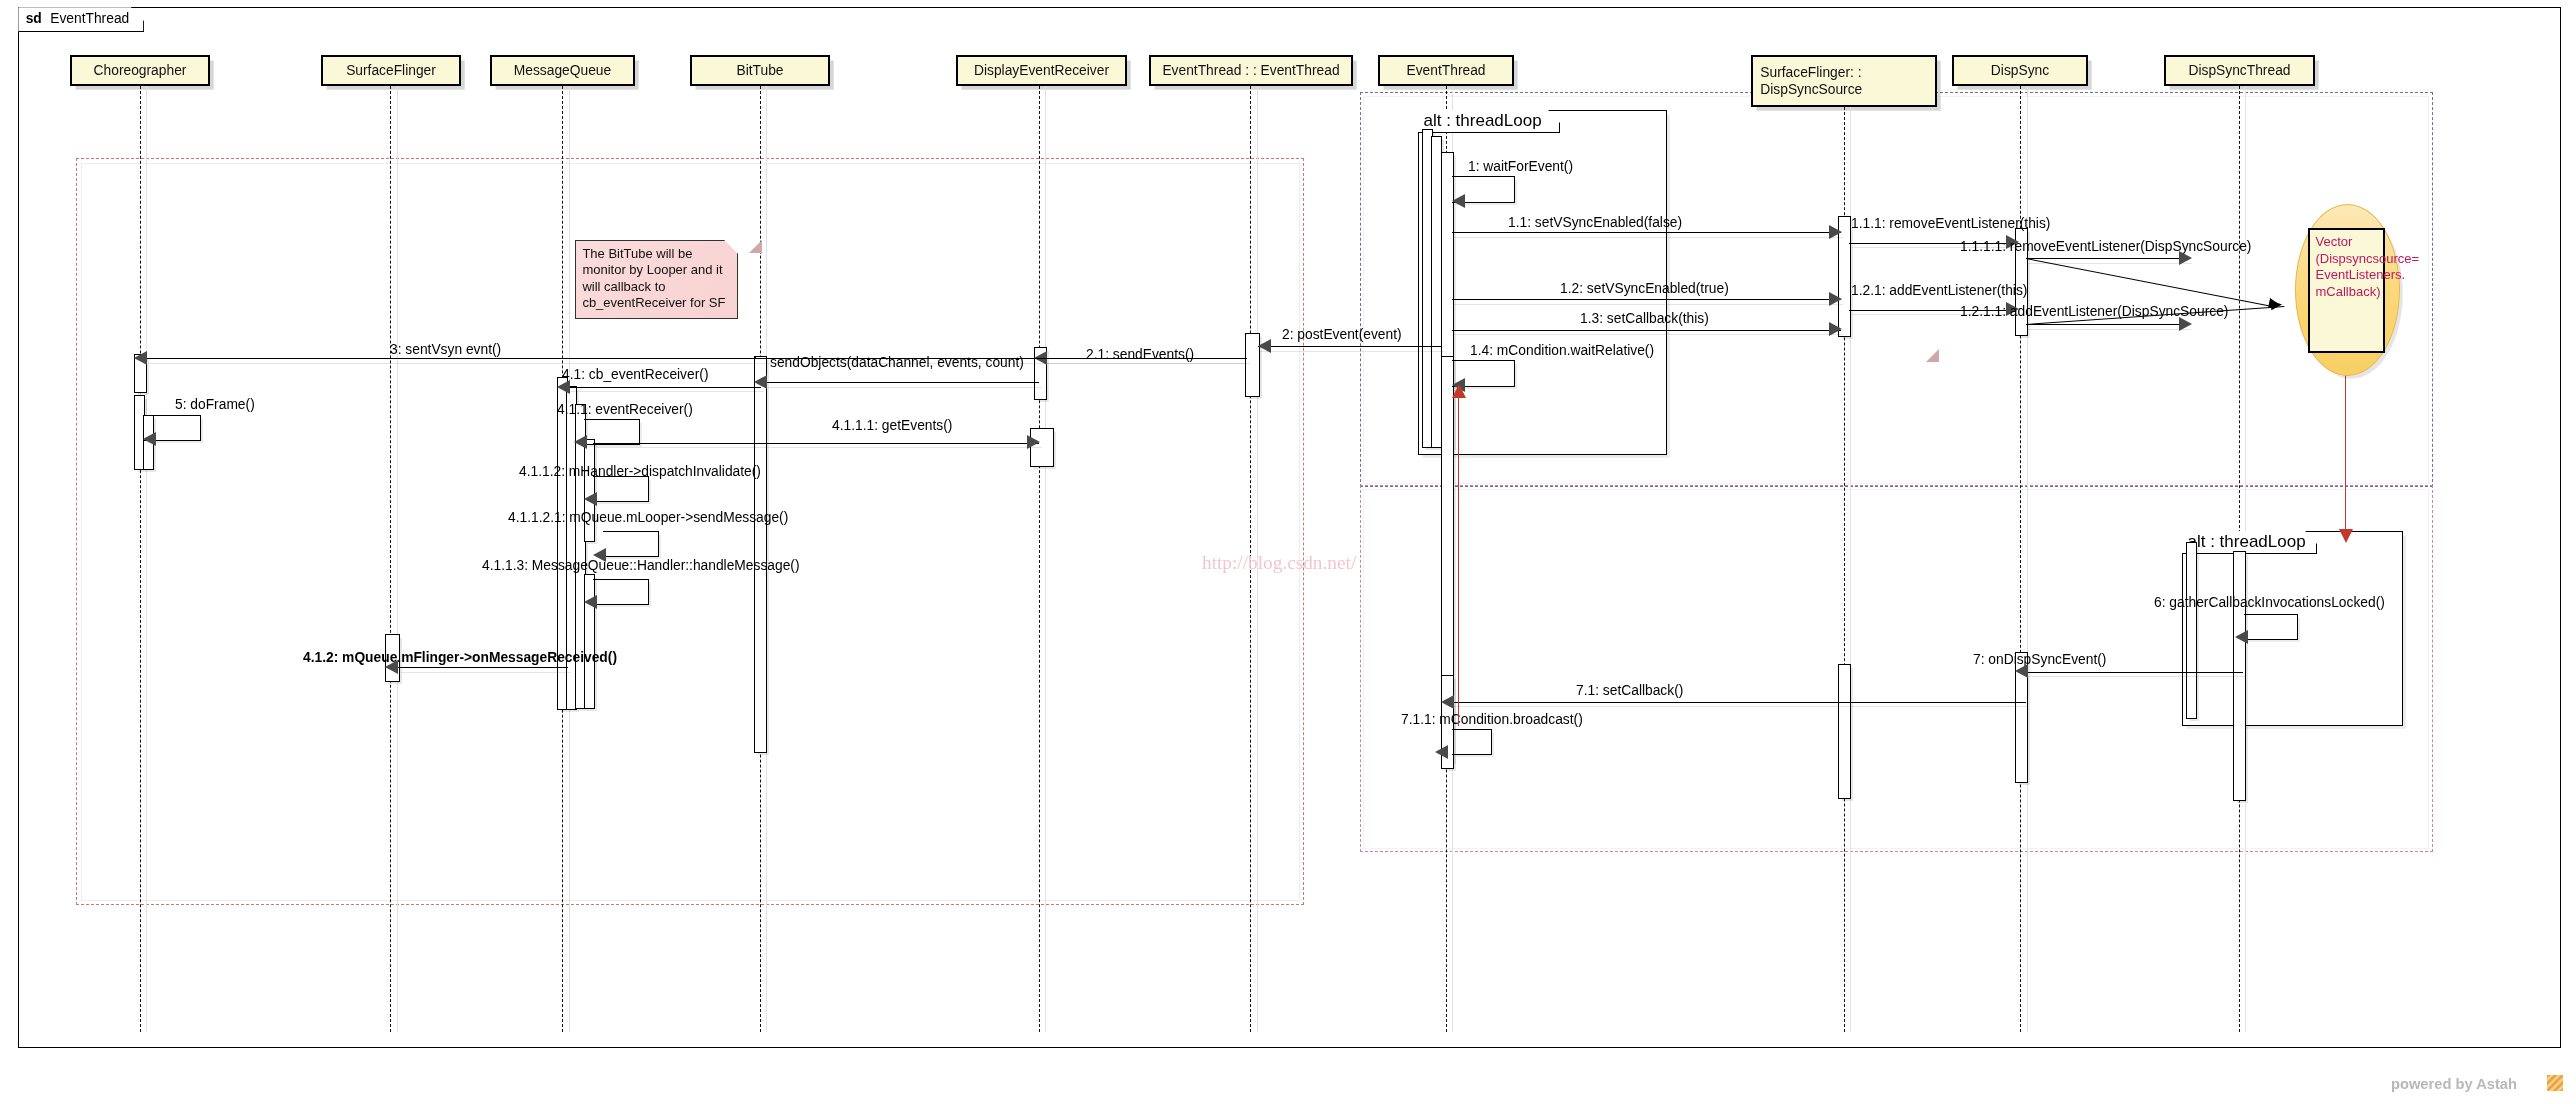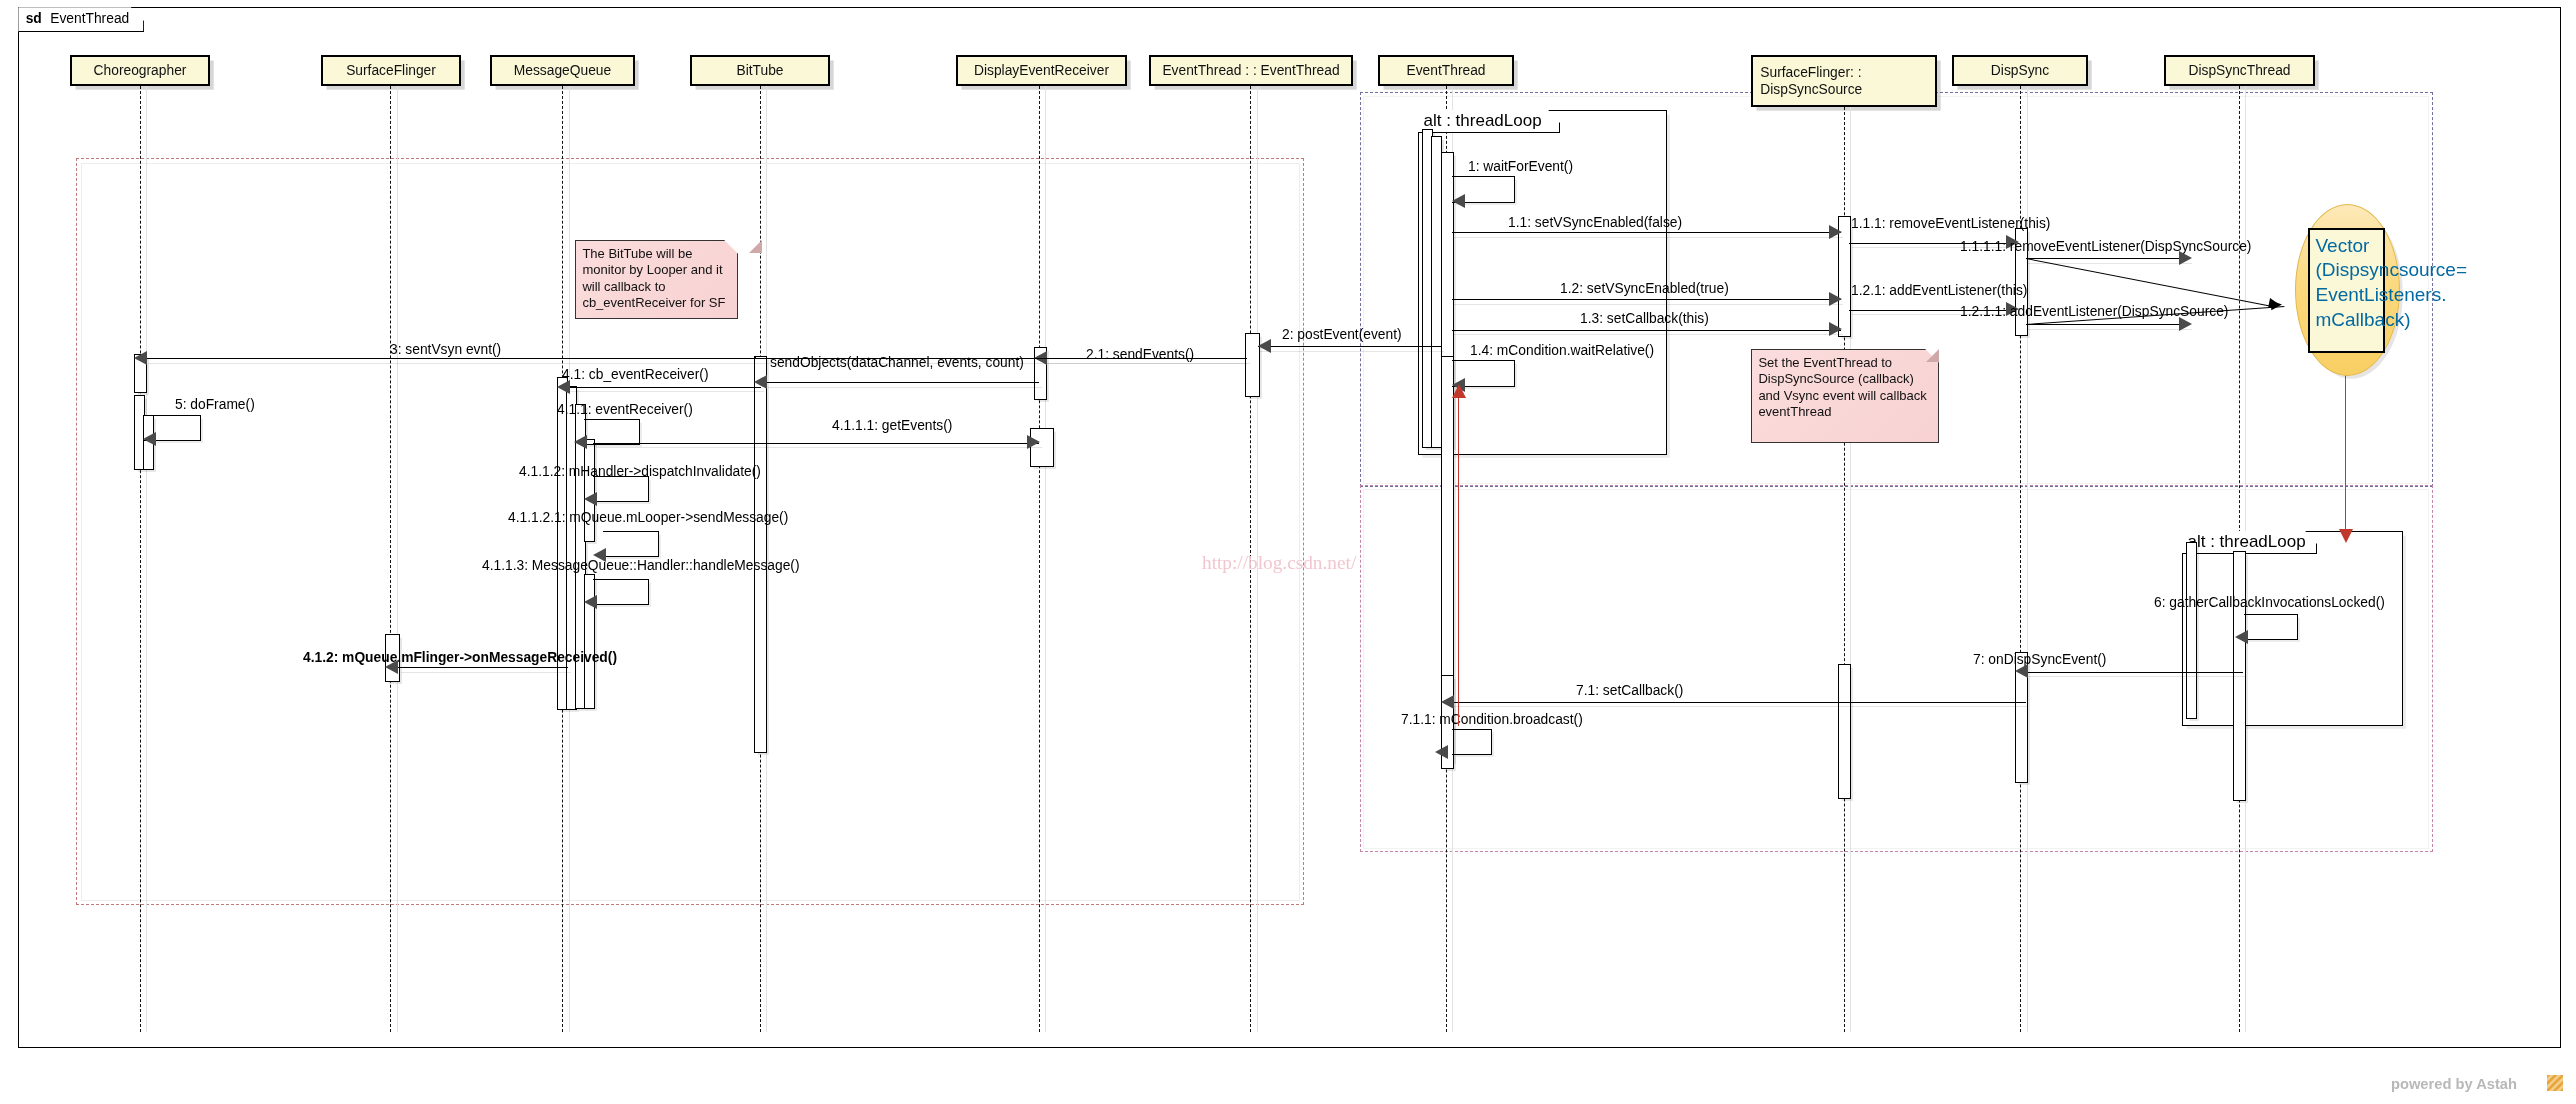--- a/index.html
+++ b/index.html
@@ -54,21 +54,21 @@
              clip-path:polygon(0 0,calc(100% - 12px) 0,100% 58%,100% 100%,0 100%);}
 
   
   .region{position:absolute;box-sizing:border-box;}
 
   
   .ellipse{position:absolute;border-radius:50%;
            background:linear-gradient(180deg,#FDE9B8 0%,#FBD87C 50%,#F7CF63 100%);
            border:0.9px solid #E3B84B;box-shadow:3.7px 3.7px 0 -0.9px rgba(0,0,0,.10);}
   .ellipse-box{position:absolute;background:#FBF8D8;border:2.8px solid #000;
-               font-size:19px;line-height:1.3;padding:3.7px 5.5px;box-sizing:border-box;color:#0369a1;}
+               font-size:13px;line-height:1.3;padding:3.7px 5.5px;box-sizing:border-box;color:#be185d;}
 
   .watermark{position:absolute;font-family:"Liberation Serif",serif;font-size:19.3px;color:#F2C6CE;white-space:nowrap;}
   .branding{position:absolute;font-size:14.7px;color:#b8b8b8;font-weight:bold;white-space:nowrap;}
   .brand-mark{position:absolute;width:15.6px;height:15.6px;background:
       linear-gradient(135deg,#E8A33D 25%,#F3D08A 25%,#F3D08A 50%,#E8A33D 50%,#E8A33D 75%,#F3D08A 75%);
       background-size:7.3px 7.3px;}
   .redline{position:absolute;width:0;border-left:1.4px solid #C0392B;}
   .thinline{position:absolute;height:0;border-top:1.3px solid #000;}
 </style>
 </head>
@@ -320,23 +320,20 @@
   <div class="thinline" style="left:2026px;top:258px;width:255px;transform:rotate(11deg);transform-origin:left center;"></div>
   <div class="arrowThin" style="left:2269px;top:299px;transform:rotate(11deg);"></div>
   <div class="thinline" style="left:2026px;top:324px;width:259px;transform:rotate(-4deg);transform-origin:left center;"></div>
   <div class="arrowThin" style="left:2271px;top:300px;transform:rotate(-4deg);"></div>
 
   <div class="note" style="left:575px;top:240px;width:163px;height:79px;">
      <span>The BitTube will be monitor by Looper and it will callback to cb_eventReceiver for SF</span>
   </div>
   <div class="note-fold" style="left:749px;top:240px;"></div>
 
-  <div class="note" style="left:1751px;top:349px;width:188px;height:94px;">
-     <span>Set the EventThread to DispSyncSource (callback) and Vsync event will callback eventThread</span>
-  </div>
   <div class="note-fold" style="left:1926px;top:349px;"></div>
 
   <div class="ellipse" style="left:2295px;top:204px;width:103px;height:170px;"></div>
   <div class="ellipse-box" style="left:2308px;top:228px;width:77px;height:125px;">
      <span>Vector (Dispsyncsource= EventListeners. mCallback)</span>
   </div>
 
   <div class="watermark" style="left:1202px;top:552px;">http://blog.csdn.net/</div>
   <div class="branding" style="left:2391px;top:1076px;">powered by Astah</div>
   <div class="brand-mark" style="left:2547px;top:1075px;"></div>

